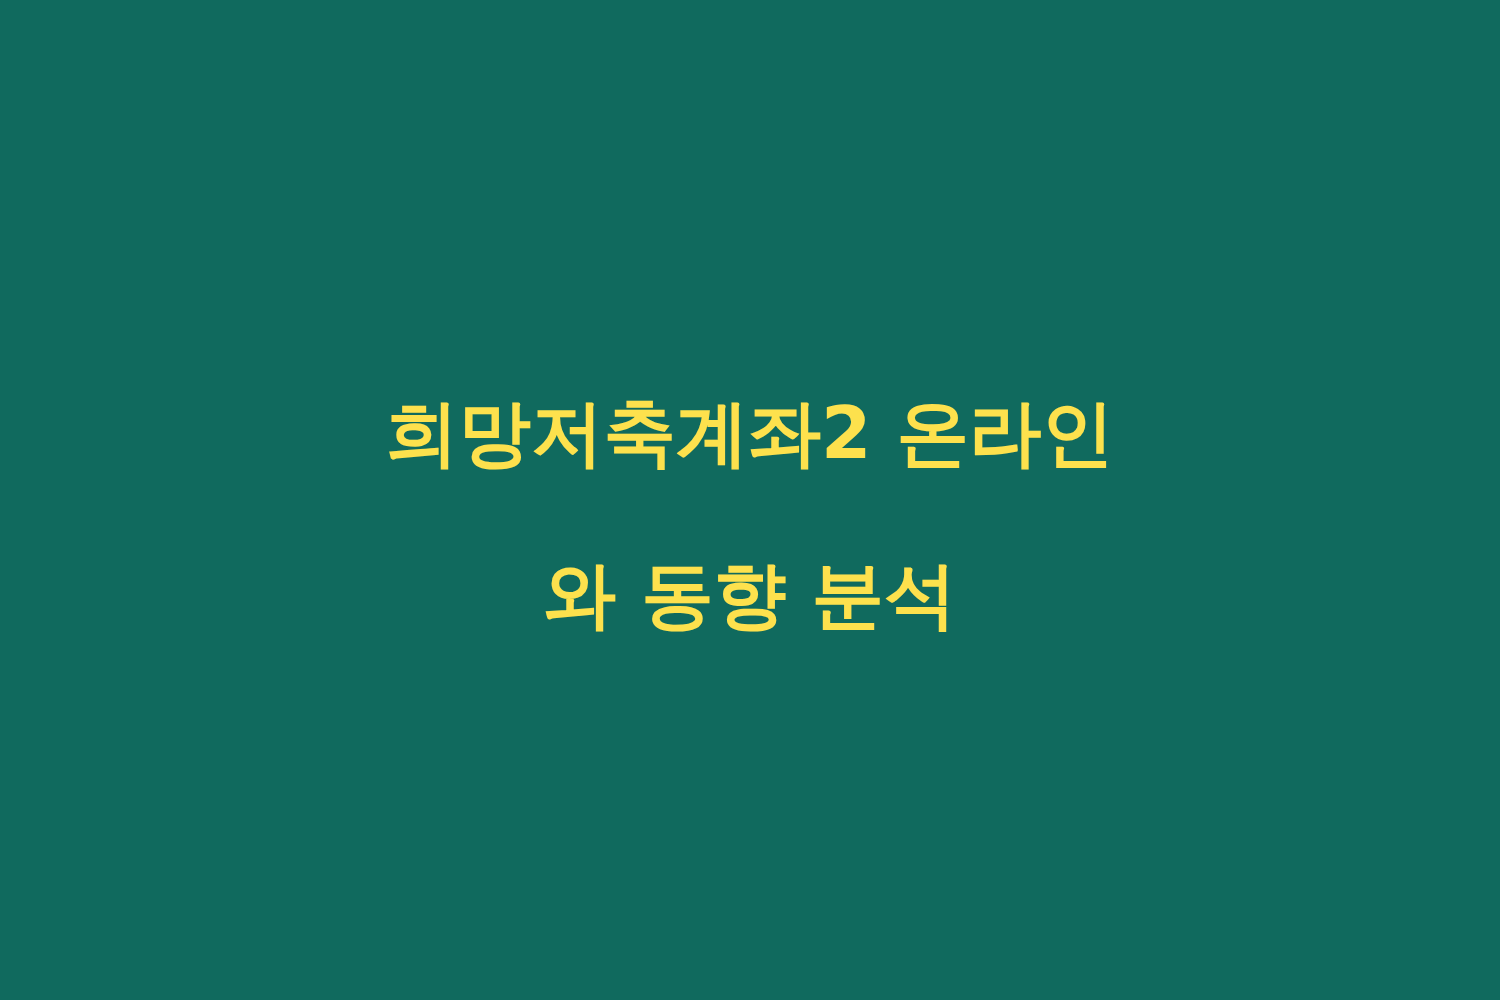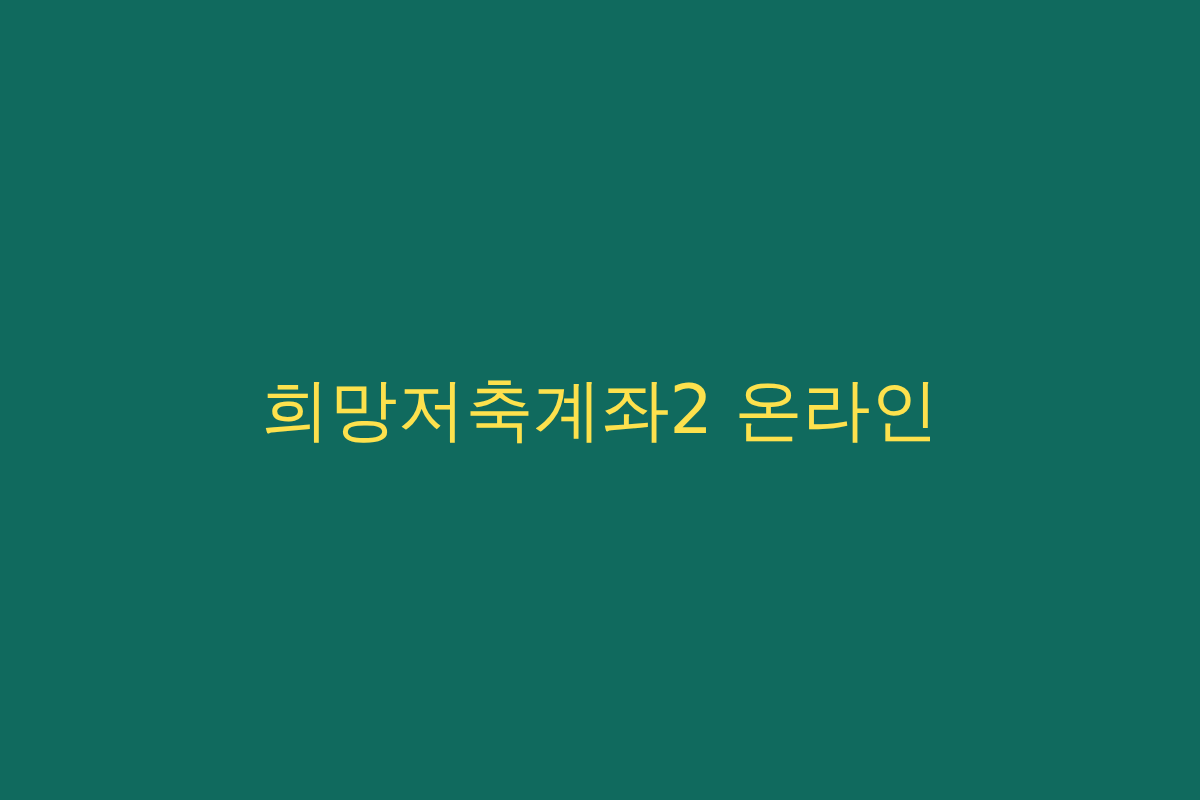--- a/index.html
+++ b/index.html
@@ -33,22 +33,22 @@
     display: flex;
     flex-direction: column;
     align-items: center;
     justify-content: center;
   }
 
   .headline-line {
     display: block;
     color: #fde14d;
     font-family: "DejaVu Sans", "Liberation Sans", sans-serif;
-    font-weight: 400;
-    font-size: 68px;
+    font-weight: 700;
+    font-size: 58px;
     line-height: 130px;
     letter-spacing: 0px;
     white-space: nowrap;
     text-rendering: geometricPrecision;
   }
 
   
   .headline-line {
     -webkit-font-smoothing: antialiased;
   }
@@ -56,16 +56,17 @@
 </head>
 <body>
 
 <div id="banner-card" style="background-color: rgb(16, 106, 94); width: 1200px; height: 800px;">
 
   <div id="headline-block">
 
     <span class="headline-line" style="color: rgb(253, 225, 77);">희망저축계좌2 온라인</span>
 
 
+    <span class="headline-line" style="color: rgb(253, 225, 77);">와 동향 분석</span>
 
   </div>
 
 </div>
 
 </body></html>

